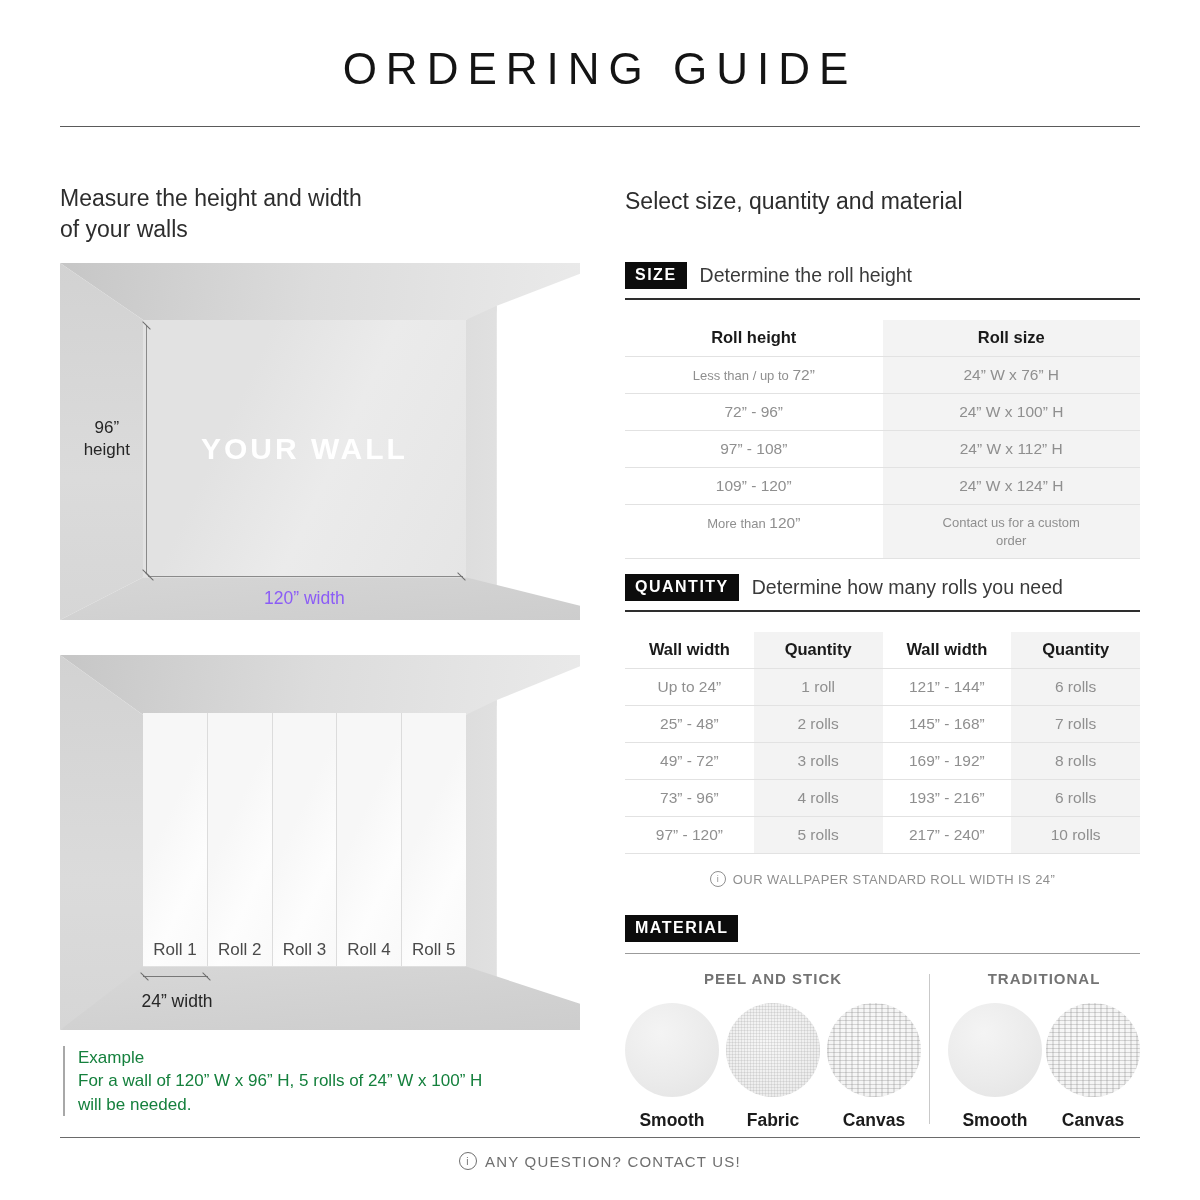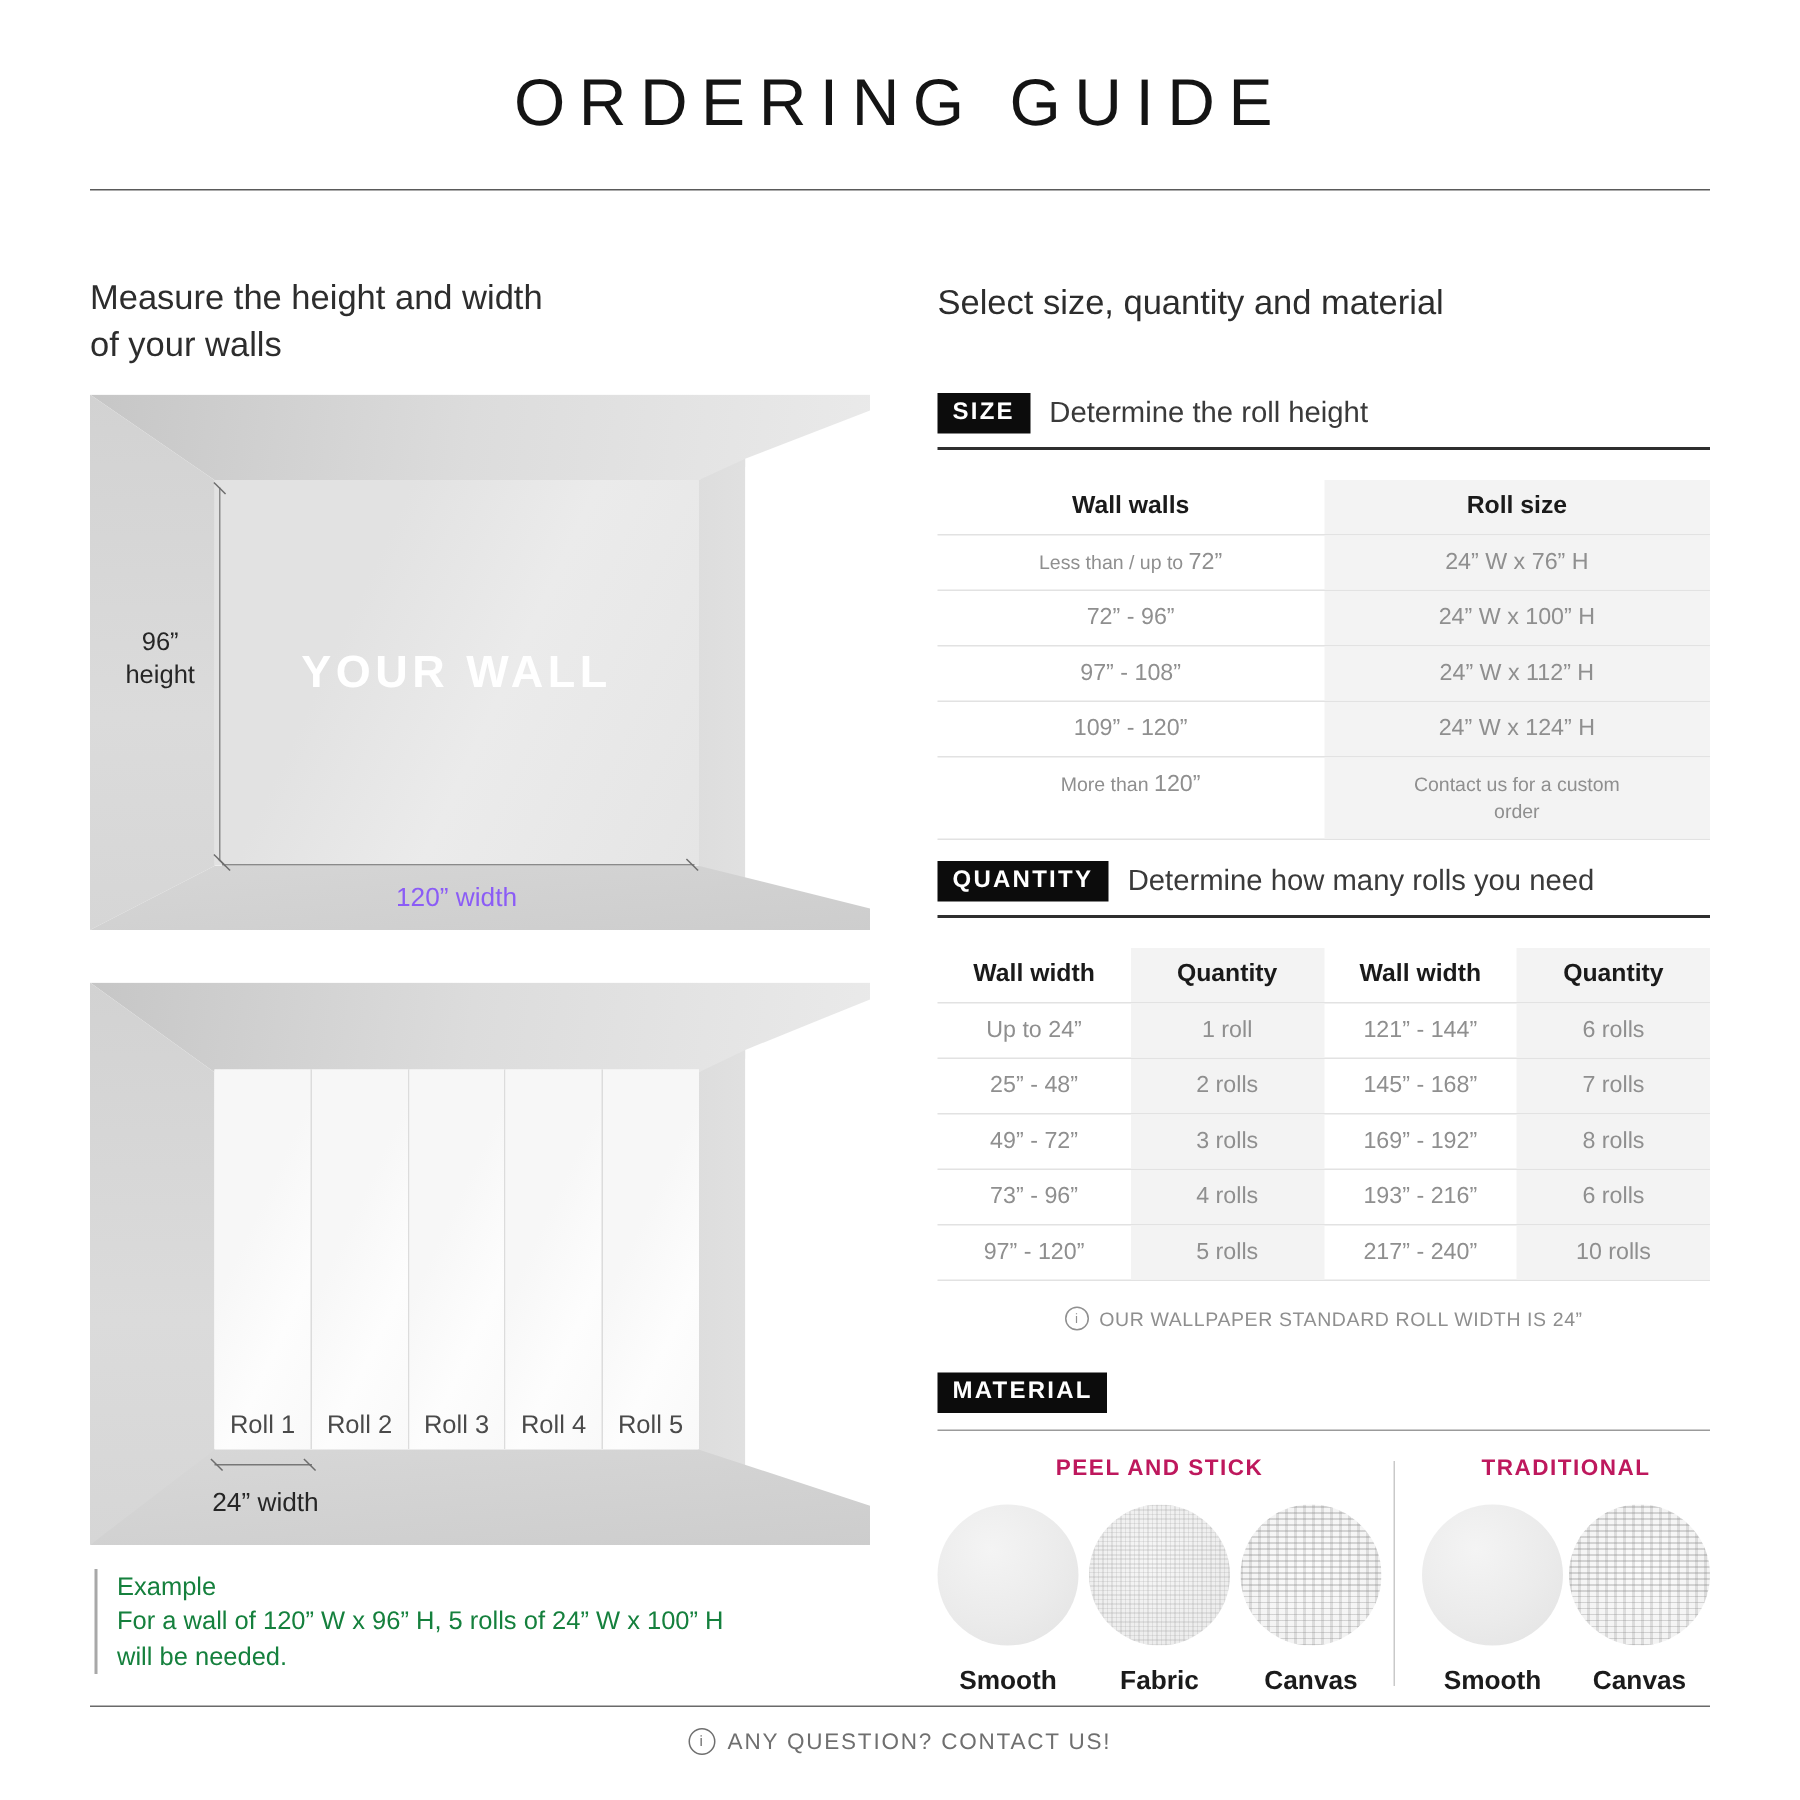--- a/index.html
+++ b/index.html
@@ -94,21 +94,21 @@
         color:#8f8f8f;font-size:13px;letter-spacing:0.4px;}
   .info-circle{display:inline-flex;align-items:center;justify-content:center;width:14px;height:14px;
         border:1px solid #8f8f8f;border-radius:50%;font-size:9px;font-style:normal;color:#8f8f8f;flex:0 0 auto;}
 
   
   .material-body{display:flex;margin-top:16px;}
   .mgroup{display:flex;flex-direction:column;}
   .mgroup1{width:296px;}
   .mgroup2{flex:1;padding-left:10px;}
   .mdivider{width:1px;background:#c9c9c9;margin:4px 8px 0 8px;height:150px;}
-  .mtitle{text-align:center;font-weight:700;font-size:15px;letter-spacing:1px;color:#be185d;}
+  .mtitle{text-align:center;font-weight:700;font-size:15px;letter-spacing:1px;color:#737373;}
   .swatches{display:flex;justify-content:space-between;margin-top:16px;}
   .swatch{width:94px;text-align:center;}
   .circle{width:94px;height:94px;border-radius:50%;}
   .tex-smooth{background:radial-gradient(circle at 38% 32%,#f4f4f4 0%,#ebebeb 55%,#e2e2e2 100%);}
   .tex-fabric{background-image:
       repeating-linear-gradient(0deg,rgba(160,160,160,0.22) 0 1px,transparent 1px 3px),
       repeating-linear-gradient(90deg,rgba(160,160,160,0.22) 0 1px,transparent 1px 3px),
       radial-gradient(circle at 45% 40%,#f6f6f6,#e9e9e9);}
   .tex-canvas{background-image:
       repeating-linear-gradient(0deg,rgba(130,130,130,0.30) 0 1px,transparent 1px 4px),
@@ -198,21 +198,21 @@
 
   <div class="col-heading right-heading">Select size, quantity and material</div>
 
   <div class="section size-section">
     <div class="sec-header">
       <span class="chip">SIZE</span>
       <span class="sec-subtitle">Determine the roll height</span>
     </div>
     <div class="tbl">
       <div class="trow thead">
-        <div class="tc st1">Wall walls</div>
+        <div class="tc st1">Roll height</div>
         <div class="tc st2">Roll size</div>
       </div>
       <div class="trow">
         <div class="tc st1 tbody-cell"><span class="pre-small">Less than / up to </span><span>72”</span></div>
         <div class="tc st2 tbody-cell">24” W x 76” H</div>
       </div>
       <div class="trow">
         <div class="tc st1 tbody-cell"><span class="pre-small"></span><span>72” - 96”</span></div>
         <div class="tc st2 tbody-cell">24” W x 100” H</div>
       </div>

